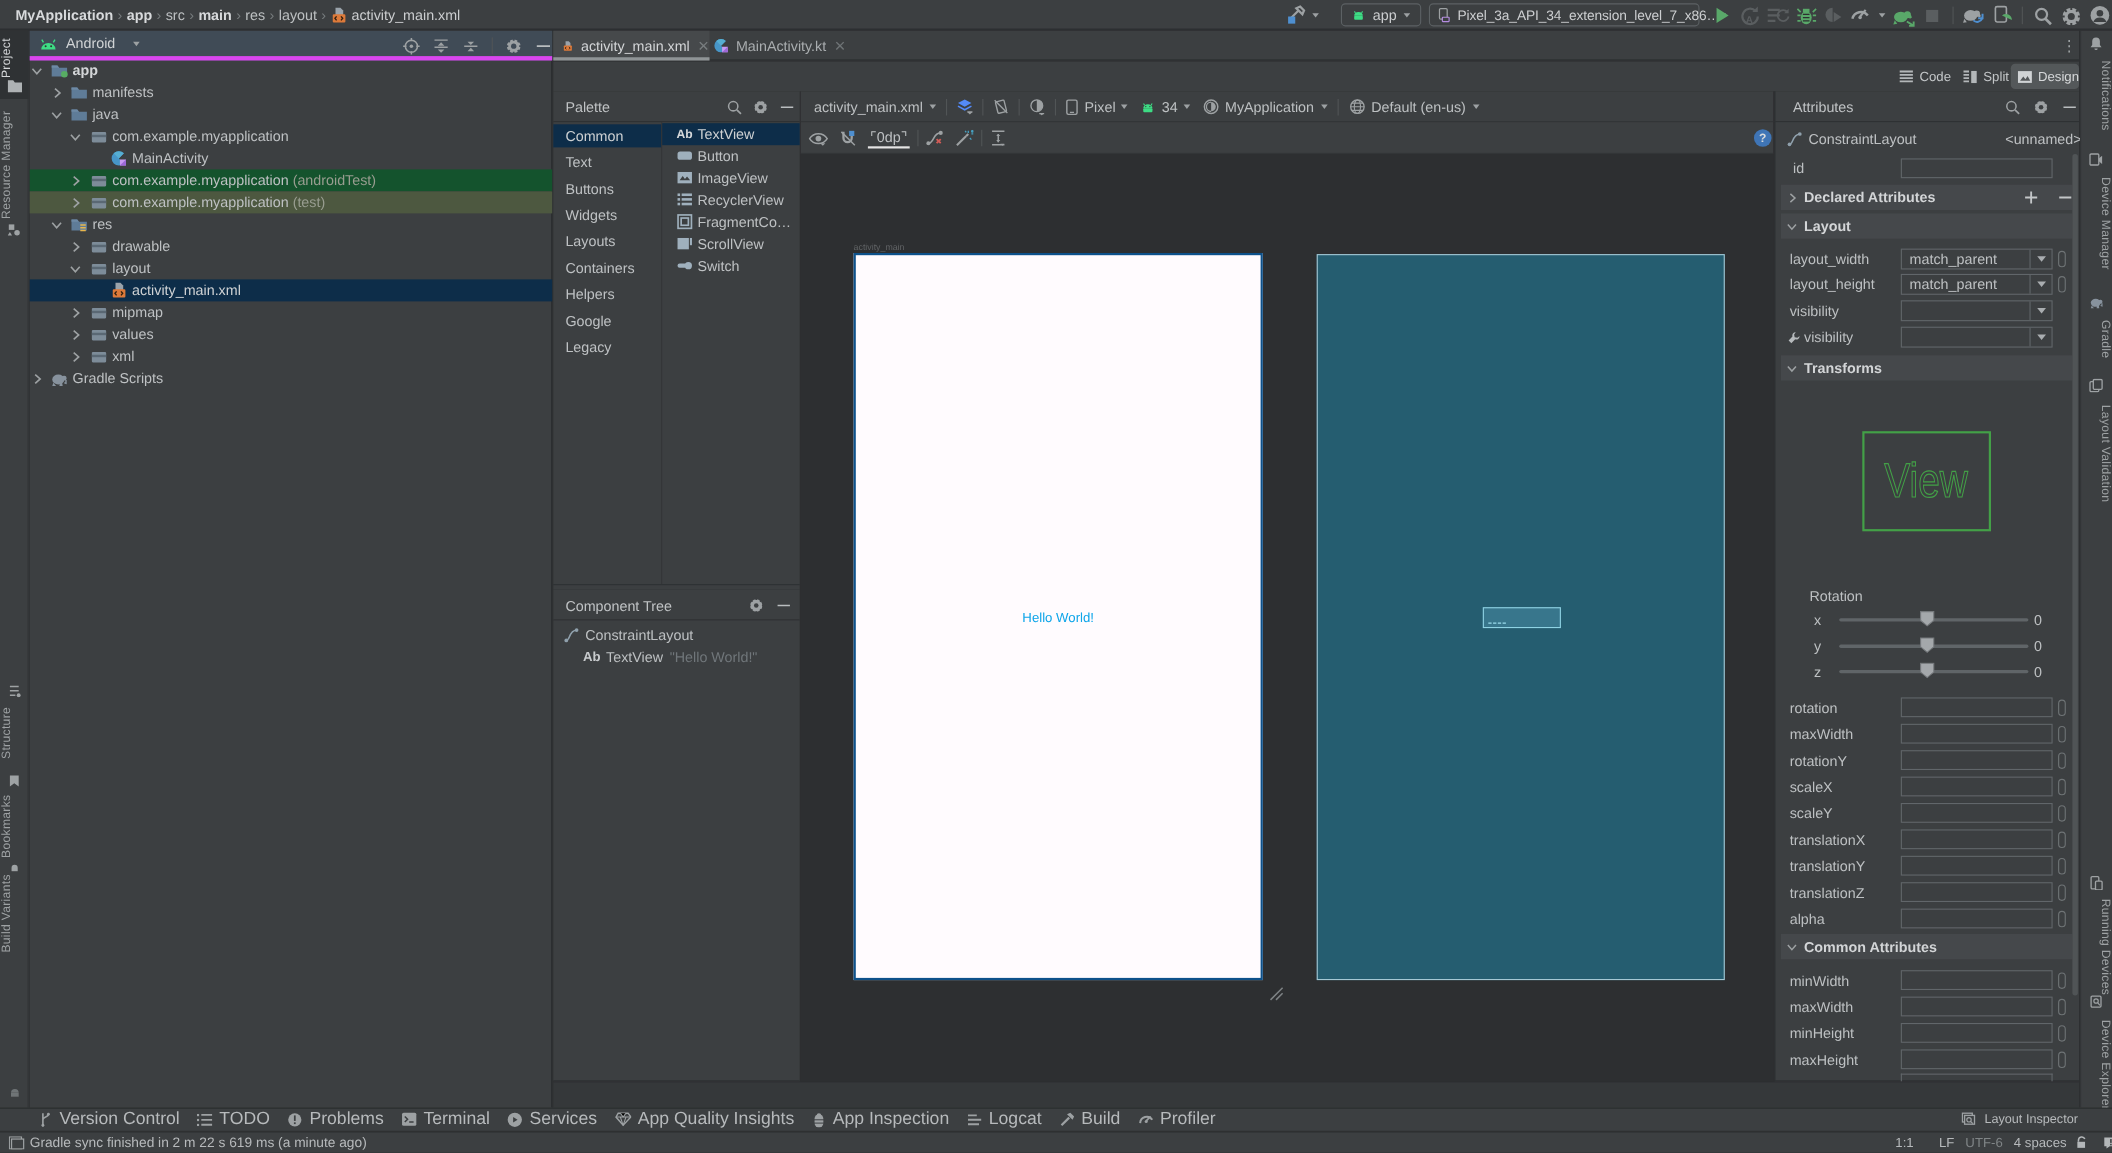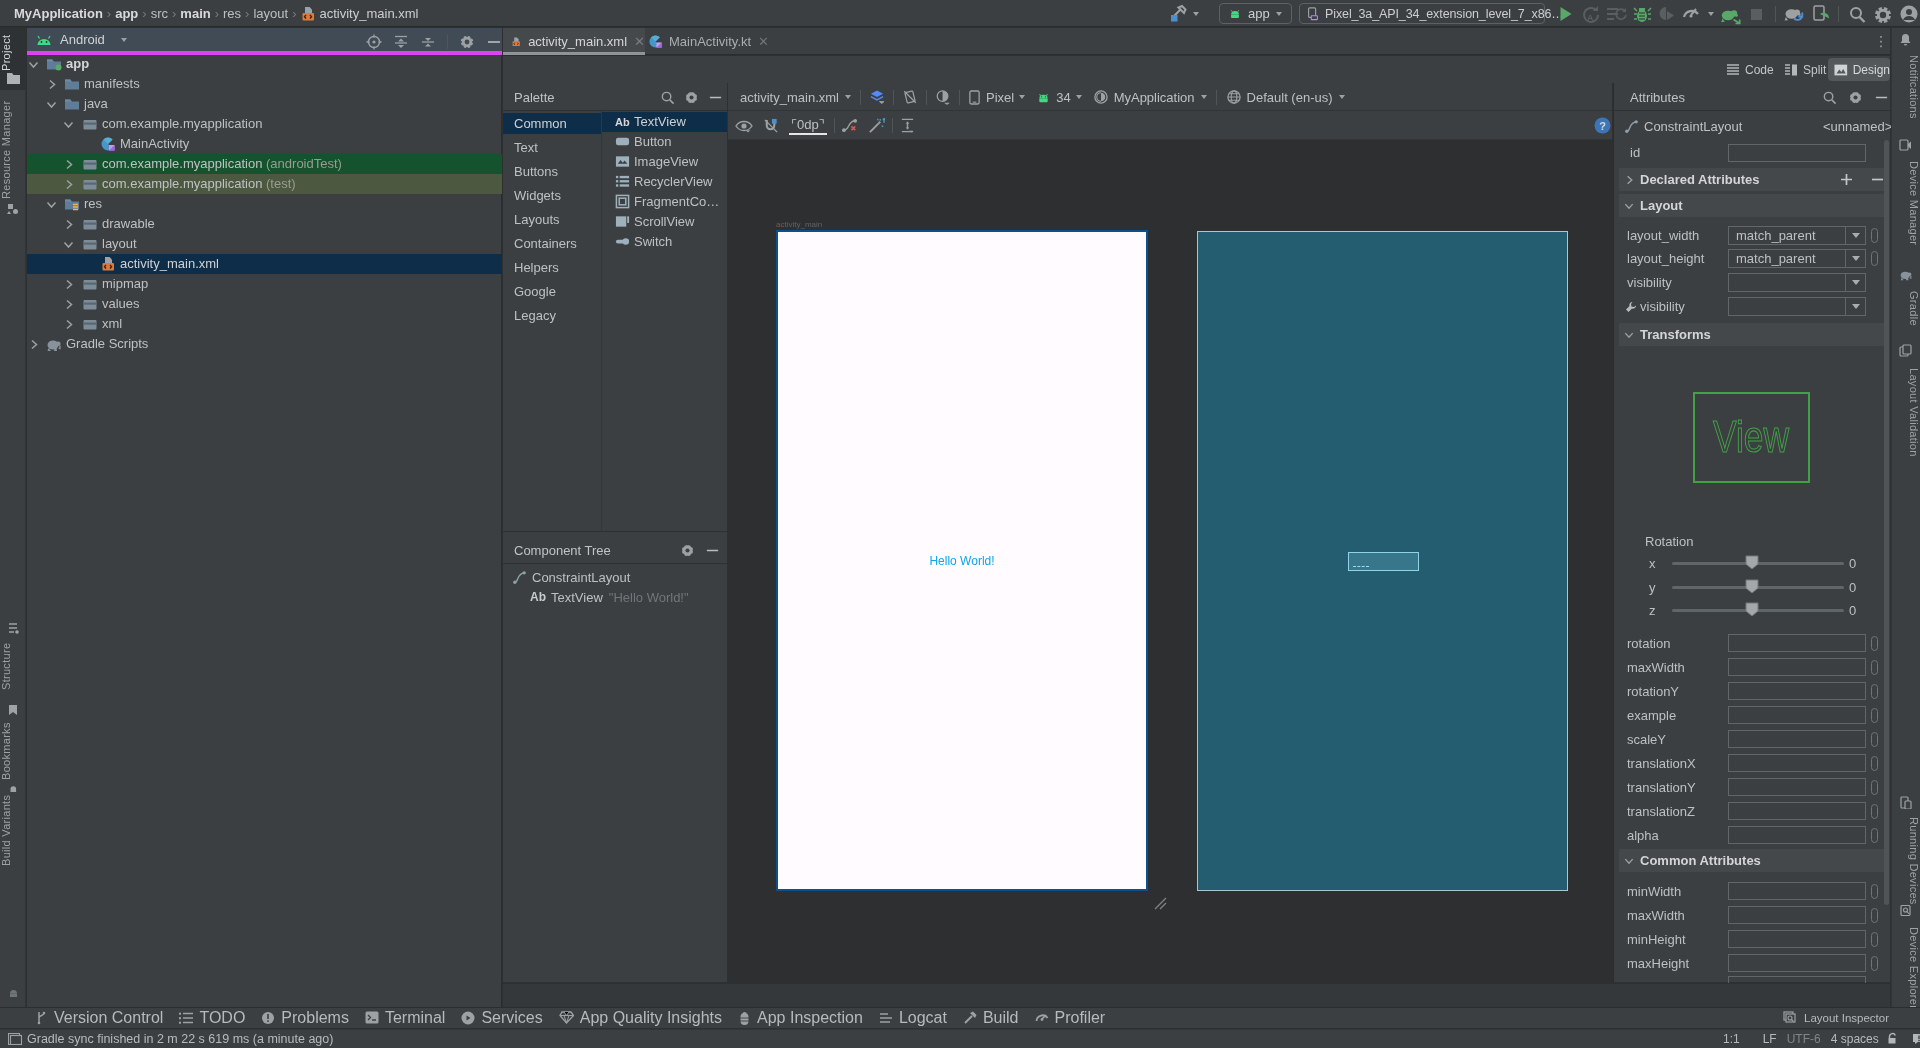--- a/index.html
+++ b/index.html
@@ -771,21 +771,21 @@
 <div class="lbl" style="left:1849px;top:603px">0</div>
 <div class="lbl" style="left:1627px;top:636px">rotation</div>
 <div class="inp" style="left:1728px;top:634px"></div>
 <div class="pill" style="left:1871px;top:636px"></div>
 <div class="lbl" style="left:1627px;top:660px">maxWidth</div>
 <div class="inp" style="left:1728px;top:658px"></div>
 <div class="pill" style="left:1871px;top:660px"></div>
 <div class="lbl" style="left:1627px;top:684px">rotationY</div>
 <div class="inp" style="left:1728px;top:682px"></div>
 <div class="pill" style="left:1871px;top:684px"></div>
-<div class="lbl" style="left:1627px;top:708px">example</div>
+<div class="lbl" style="left:1627px;top:708px">scaleX</div>
 <div class="inp" style="left:1728px;top:706px"></div>
 <div class="pill" style="left:1871px;top:708px"></div>
 <div class="lbl" style="left:1627px;top:732px">scaleY</div>
 <div class="inp" style="left:1728px;top:730px"></div>
 <div class="pill" style="left:1871px;top:732px"></div>
 <div class="lbl" style="left:1627px;top:756px">translationX</div>
 <div class="inp" style="left:1728px;top:754px"></div>
 <div class="pill" style="left:1871px;top:756px"></div>
 <div class="lbl" style="left:1627px;top:780px">translationY</div>
 <div class="inp" style="left:1728px;top:778px"></div>

